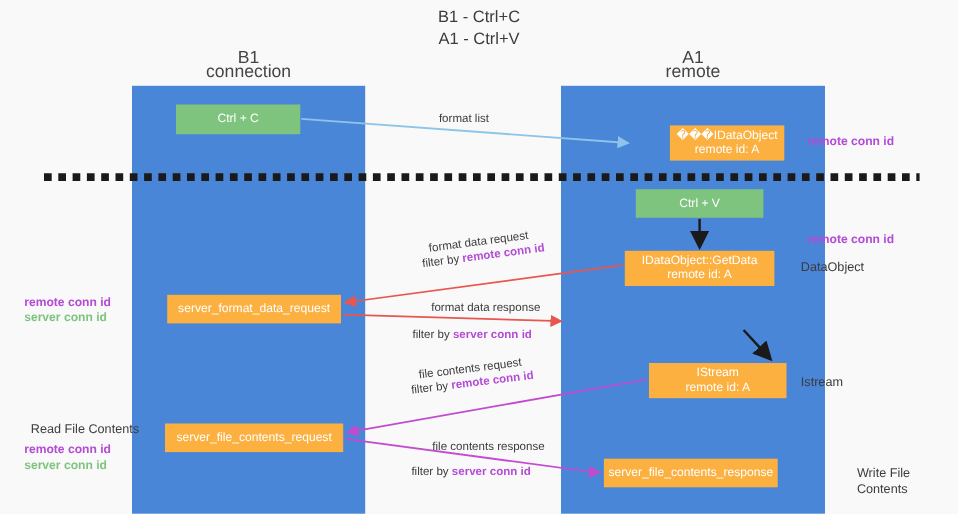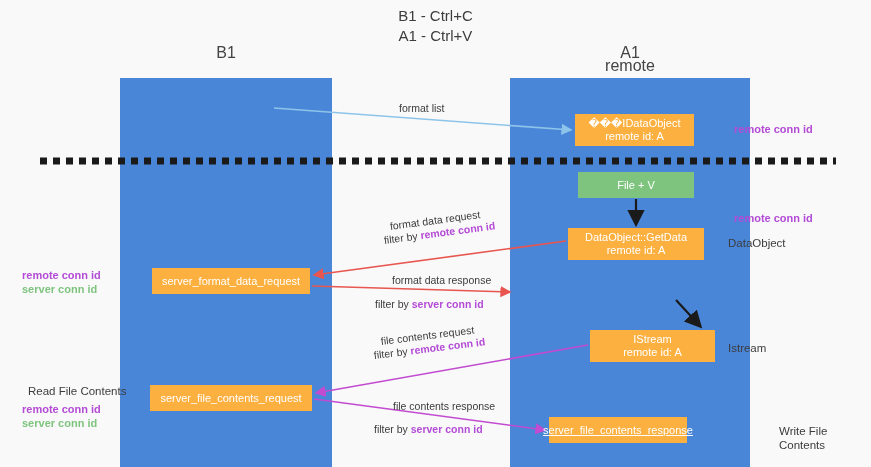--- a/index.html
+++ b/index.html
@@ -35,28 +35,28 @@
   .box{
     position:absolute;box-sizing:border-box;
     display:flex;flex-direction:column;
     align-items:center;justify-content:center;
     color:#ffffff;font-size:11px;line-height:13px;text-align:center;
   }
   .box.green{background:#7ec47e;}
   .box.orange{background:#fbb040;}
 
   #box-ctrlc{left:160px;top:95px;width:113px;height:27px;}
-  #box-idataobject{left:575px;top:114px;width:119px;height:32px;}
+  #box-idataobject{left:609px;top:114px;width:104px;height:32px;}
   #box-ctrlv{left:578px;top:172px;width:116px;height:26px;}
   #box-getdata{left:568px;top:228px;width:136px;height:32px;}
   #box-sfdreq{left:152px;top:268px;width:158px;height:26px;}
   #box-sfdresp{left:514px;top:279px;width:158px;height:26px;}
   #box-istream{left:590px;top:330px;width:125px;height:32px;}
   #box-sfcreq{left:150px;top:385px;width:162px;height:26px;}
-  #box-sfcresp{left:549px;top:417px;width:138px;height:26px;text-decoration:underline;}
+  #box-sfcresp{left:549px;top:417px;width:158px;height:26px;}
 
   
   .side-lbl{position:absolute;color:#3c3c3c;font-size:11.5px;line-height:14px;}
   #lbl-dataobject{left:728px;top:236px;text-align:right;}
   #lbl-istream{left:728px;top:341px;}
   #lbl-writefile{left:737px;top:424px;margin-left:42px;}
   #lbl-readfile{left:28px;top:384px;}
 
   
   .cid{font-weight:bold;font-size:11px;line-height:14px;}
@@ -96,20 +96,21 @@
   <div id="title">
     <div>B1 - Ctrl+C</div>
     <div>A1 - Ctrl+V</div>
   </div>
 
   <div class="lane" id="lane-b1"></div>
   <div class="lane" id="lane-a1"></div>
 
   <div class="col-cap" id="cap-b1">
     <div>B1</div>
+    <div>connection</div>
   </div>
   <div class="col-cap" id="cap-a1">
     <div>A1</div>
     <div>remote</div>
   </div>
 
   <svg id="overlay" viewBox="0 0 871 467" xmlns="http://www.w3.org/2000/svg">
     <defs>
       <marker id="ah-blue" markerWidth="7" markerHeight="7" refX="6" refY="3.5" orient="auto">
         <path d="M0,0 L7,3.5 L0,7 z" fill="#8ec4ea"></path>
@@ -135,32 +136,35 @@
 
     <line x1="312" y1="286" x2="510" y2="292" stroke="#e8564f" stroke-width="1.6" marker-end="url(#ah-red)"></line>
 
     <line x1="676" y1="300" x2="700" y2="326" stroke="#1a1a1a" stroke-width="2.2" marker-end="url(#ah-blk)"></line>
 
     <line x1="588" y1="345" x2="316" y2="393" stroke="#c24bd0" stroke-width="1.6" marker-end="url(#ah-mag)"></line>
 
     <line x1="314" y1="399" x2="545" y2="430" stroke="#c24bd0" stroke-width="1.6" marker-end="url(#ah-mag)"></line>
   </svg>
 
+  <div class="box green" id="box-ctrlc">
+    <div>Ctrl + C</div>
+  </div>
 
   <div class="box orange" id="box-idataobject">
     <div>���IDataObject</div>
     <div>remote id: A</div>
   </div>
 
   <div class="box green" id="box-ctrlv">
-    <div>File + V</div>
+    <div>Ctrl + V</div>
   </div>
 
   <div class="box orange" id="box-getdata">
-    <div>DataObject::GetData</div>
+    <div>IDataObject::GetData</div>
     <div>remote id: A</div>
   </div>
 
   <div class="box orange" id="box-sfdreq">
     <div>server_format_data_request</div>
   </div>
 
 
   <div class="box orange" id="box-istream">
     <div>IStream</div>

